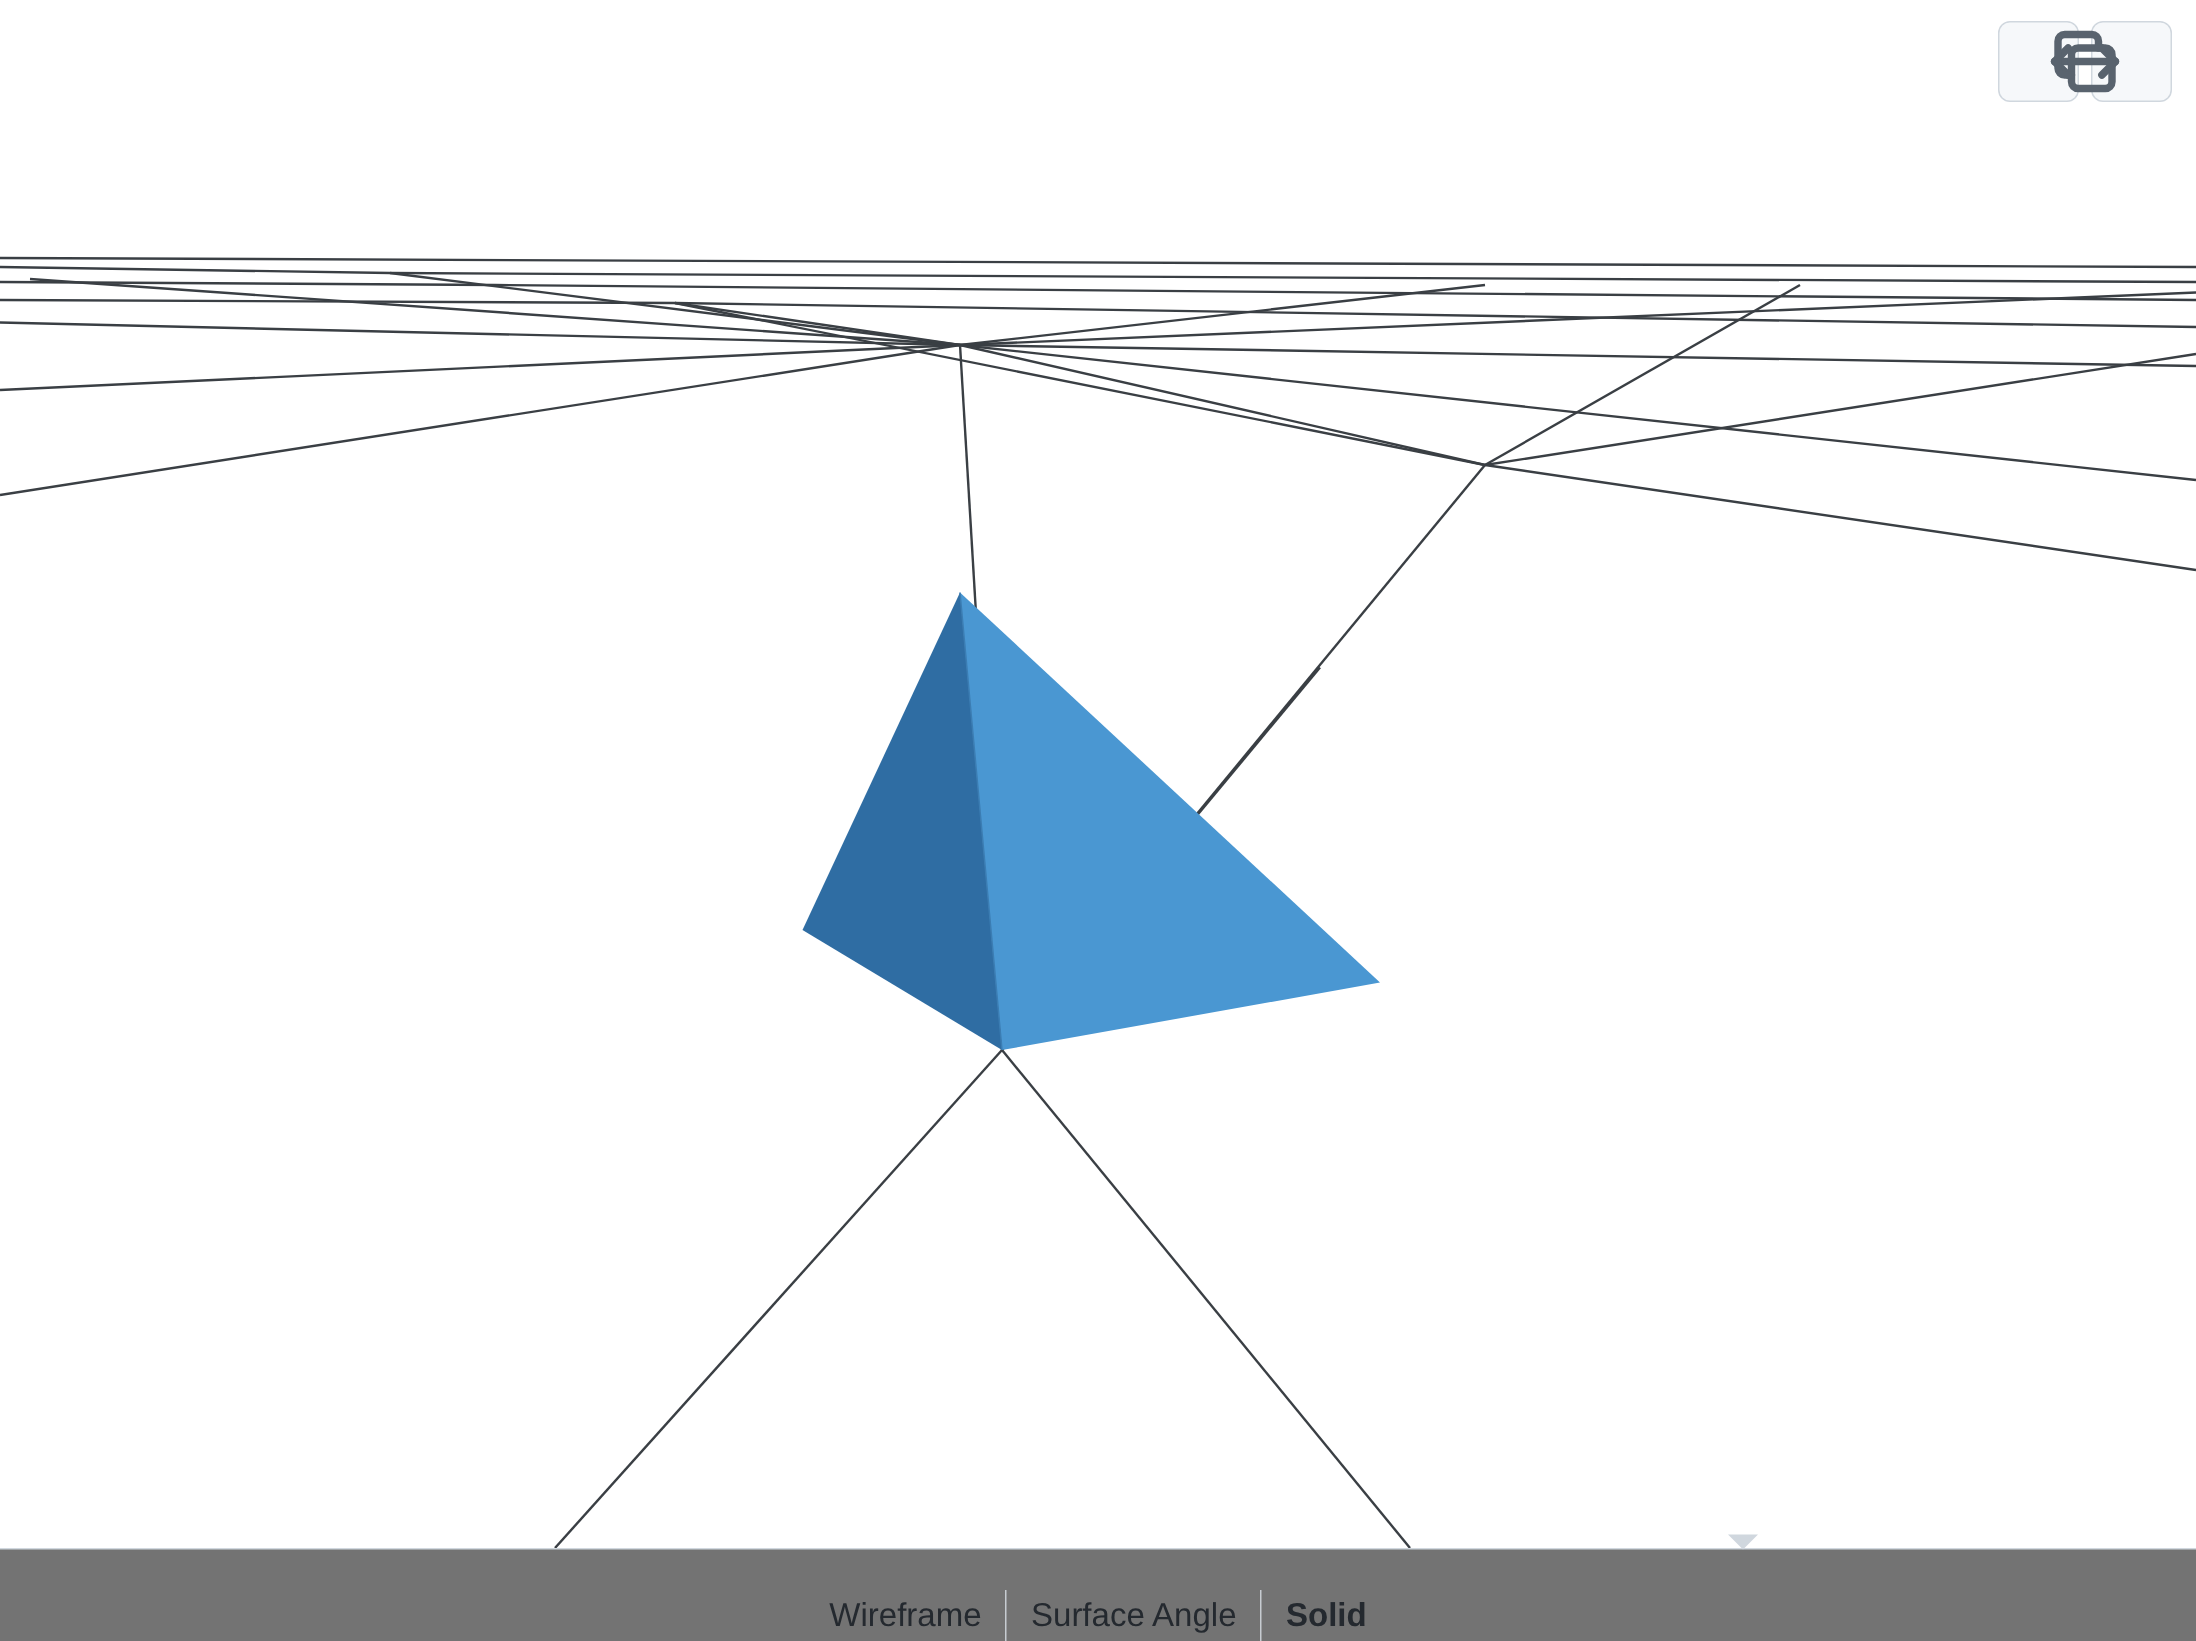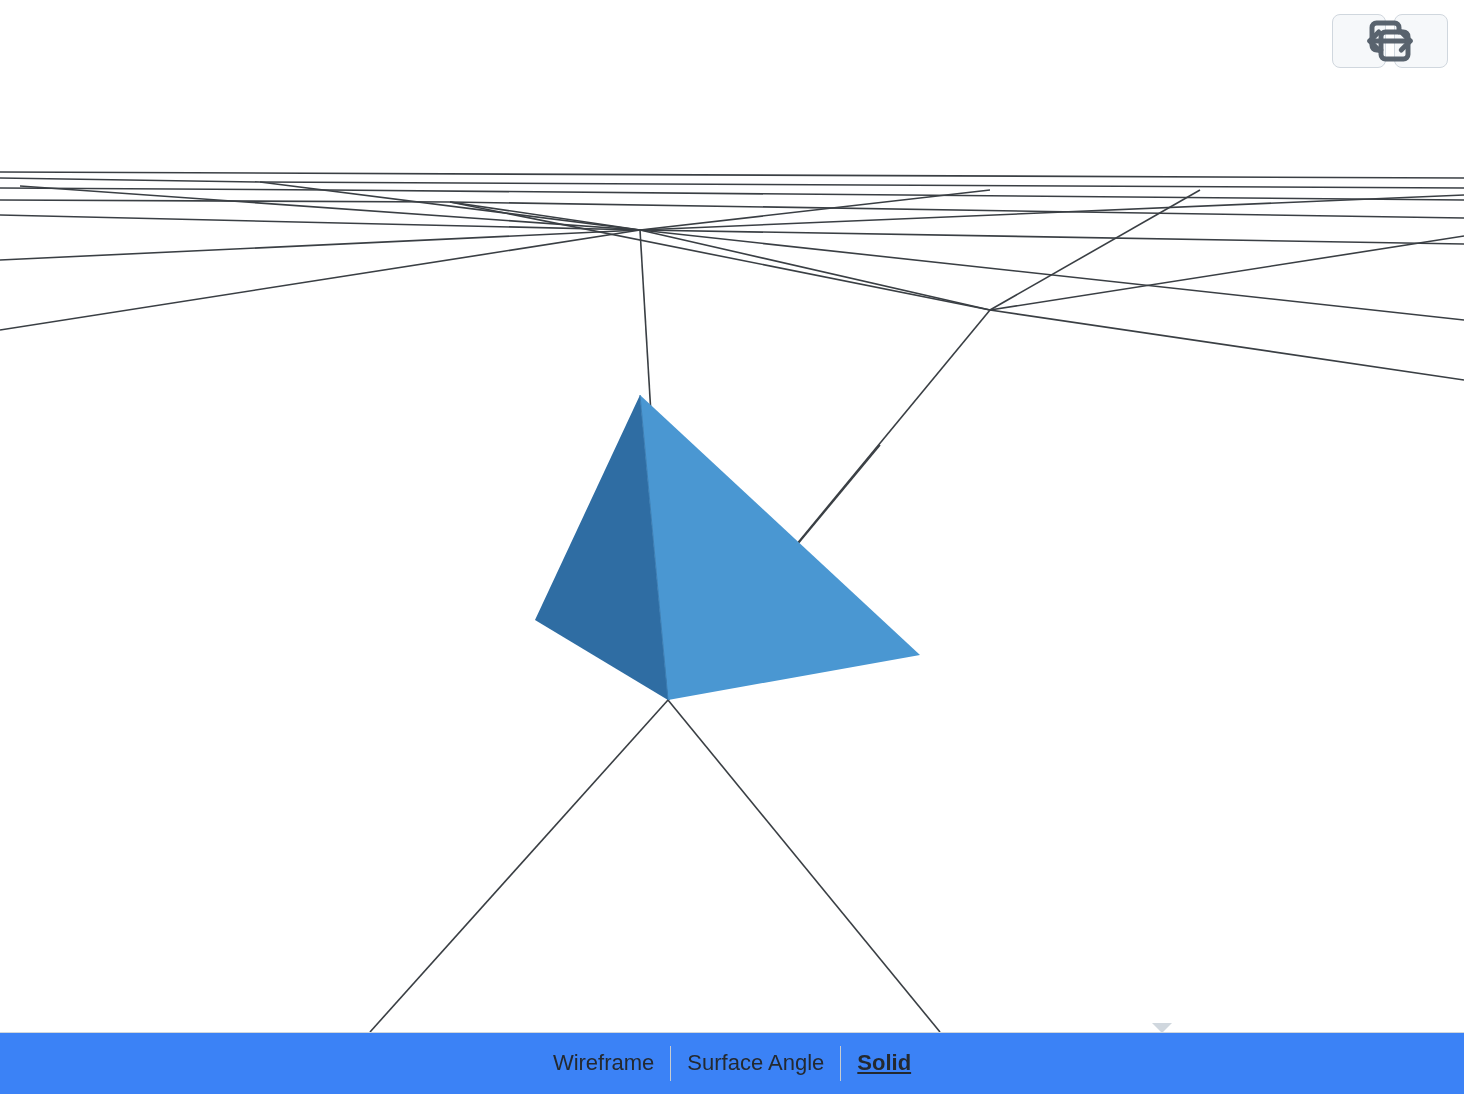--- a/index.html
+++ b/index.html
@@ -40,24 +40,24 @@
       display: flex;
       align-items: center;
       justify-content: center;
       cursor: pointer;
     }
     .icon-btn svg { stroke: #59636e; fill: none; }
     .footer {
       position: absolute;
       left: 0; right: 0; bottom: 0;
       height: 62px;
-      background: #3b82f6;
+      background: #737373;
       border-top: 1px solid #d0d7de;
       display: flex;
-      align-items: center;
+      align-items: flex-end;
       justify-content: center;
     }
     .footer-pointer {
       position: absolute;
       top: -10px;
       right: 50%;
       transform: translateX(440px);
       width: 0; height: 0;
       border-left: 10px solid transparent;
       border-right: 10px solid transparent;
@@ -69,21 +69,21 @@
       font-size: 22px;
       color: #24292f;
     }
     .mode-item {
       padding: 4px 16px;
       cursor: pointer;
       border-right: 1px solid #c7ccd1;
       line-height: 1.2;
     }
     .mode-item:last-child { border-right: none; }
-    .mode-item.active { font-weight: 700; text-decoration: underline; }
+    .mode-item.active { font-weight: 700; }
   </style>
 </head>
 <body>
 
 <div class="viewport">
   <svg viewBox="0 0 1464 1032">
 
     <g stroke="#3a3f44" stroke-width="1.6" fill="none">
 
       <line x1="0" y1="330" x2="640" y2="230"></line>

